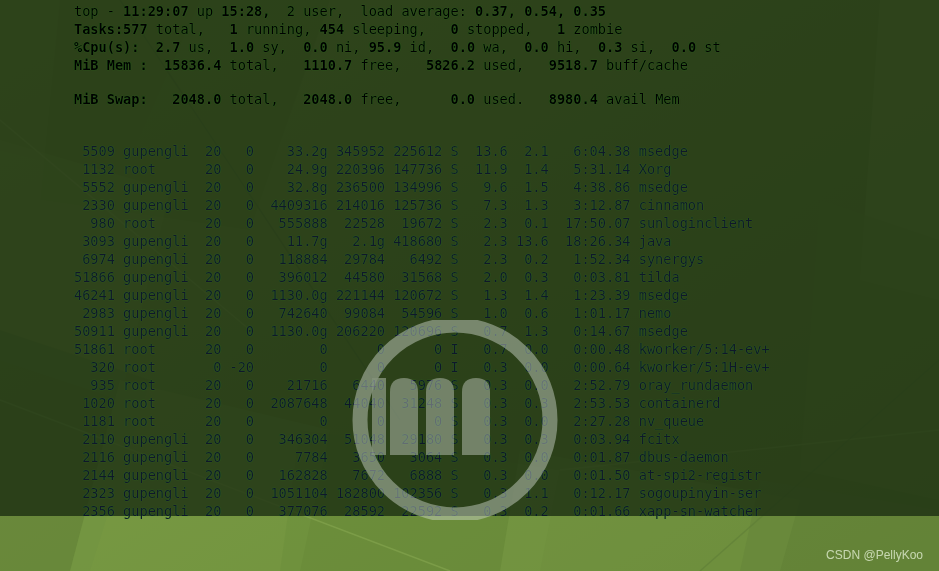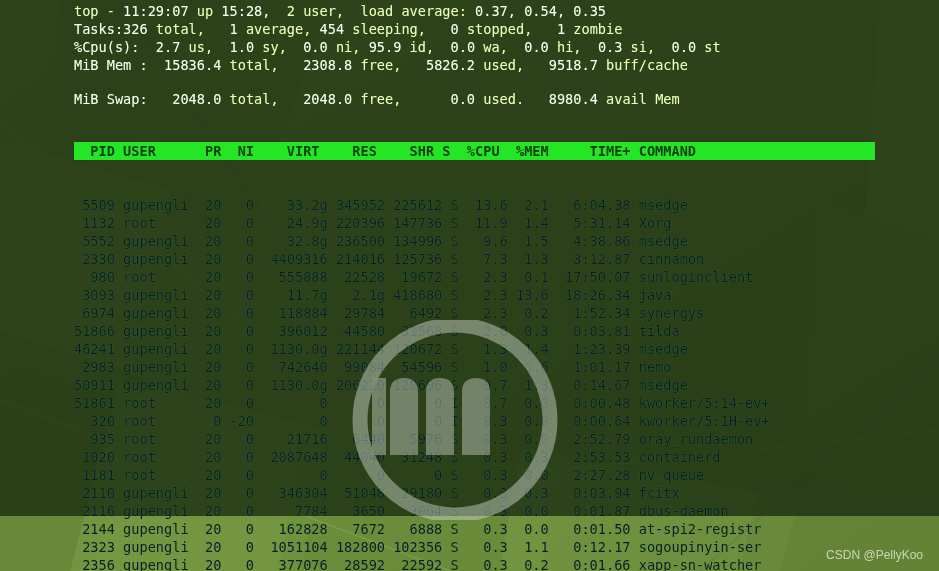--- a/index.html
+++ b/index.html
@@ -18,22 +18,22 @@
     background:rgba(28,46,18,0.80);
   }
   #term-inner{position:absolute;left:74px;top:0;width:801px;height:516px;}
 
   .hdr{
     position:absolute;left:0;top:0;width:939px;padding:2px 0 0 74px;
     box-sizing:border-box;
     color:#35c235;font-size:13.6px;line-height:18px;white-space:pre;
     z-index:3;text-shadow:0 0 1px rgba(40,220,40,.5);
   }
-  .hdr b{color:#ffffff;font-weight:normal;}
-  .hdr .lbl{color:#fef9c3;}
+  .hdr b{color:#000000;font-weight:bold;}
+  .hdr .lbl{color:#000000;}
 
   
   #table{
     position:absolute;left:74px;top:106px;width:801px;
     font-size:13.6px;line-height:18px;white-space:pre;z-index:3;
   }
   .colhead{
     background:#25e625;color:#0c3d0c;font-weight:bold;
     height:18px;line-height:18px;display:block;
   }
@@ -84,30 +84,29 @@
     <line x1="700" y1="571" x2="939" y2="360" stroke="#5c7b36" stroke-width="1.5" opacity=".5"></line>
   </svg>
 </div>
 
 <div id="terminal">
   <div id="term-inner"></div>
 </div>
 
 <div class="hdr" style="top:0px"><span class="lbl">top - </span><b>11:29:07</b><span class="lbl"> up </span><b>15:28,</b><span class="lbl">  2 user,  </span><span class="lbl">load average: </span><b>0.37, 0.54, 0.35</b></div>
 
-<div class="hdr" style="top:18px"><b>Tasks:</b><b>326</b><span class="lbl"> total,   </span><b>1</b><span class="lbl"> average, </span><b>454</b><span class="lbl"> sleeping,   </span><b>0</b><span class="lbl"> stopped,   </span><b>1</b><span class="lbl"> zombie</span></div>
+<div class="hdr" style="top:18px"><b>Tasks:</b><b>577</b><span class="lbl"> total,   </span><b>1</b><span class="lbl"> running, </span><b>454</b><span class="lbl"> sleeping,   </span><b>0</b><span class="lbl"> stopped,   </span><b>1</b><span class="lbl"> zombie</span></div>
 
 <div class="hdr" style="top:36px"><b>%Cpu(s):  </b><b>2.7</b><span class="lbl"> us,  </span><b>1.0</b><span class="lbl"> sy,  </span><b>0.0</b><span class="lbl"> ni, </span><b>95.9</b><span class="lbl"> id,  </span><b>0.0</b><span class="lbl"> wa,  </span><b>0.0</b><span class="lbl"> hi,  </span><b>0.3</b><span class="lbl"> si,  </span><b>0.0</b><span class="lbl"> st</span></div>
 
-<div class="hdr" style="top:54px"><b>MiB Mem :  </b><b>15836.4</b><span class="lbl"> total,   </span><b>2308.8</b><span class="lbl"> free,   </span><b>5826.2</b><span class="lbl"> used,   </span><b>9518.7</b><span class="lbl"> buff/cache</span></div>
+<div class="hdr" style="top:54px"><b>MiB Mem :  </b><b>15836.4</b><span class="lbl"> total,   </span><b>1110.7</b><span class="lbl"> free,   </span><b>5826.2</b><span class="lbl"> used,   </span><b>9518.7</b><span class="lbl"> buff/cache</span></div>
 
 <div class="hdr" style="top:88px"><b>MiB Swap:   </b><b>2048.0</b><span class="lbl"> total,   </span><b>2048.0</b><span class="lbl"> free,      </span><b>0.0</b><span class="lbl"> used.   </span><b>8980.4</b><span class="lbl"> avail Mem</span></div>
 
 <div id="table">
-  <div class="colhead">  PID USER      PR  NI    VIRT    RES    SHR S  %CPU  %MEM     TIME+ COMMAND</div>
   <div class="rows" id="rows"><div class="row"> 5509 gupengli  20   0    33.2g 345952 225612 S  13.6  2.1   6:04.38 msedge</div><div class="row"> 1132 root      20   0    24.9g 220396 147736 S  11.9  1.4   5:31.14 Xorg</div><div class="row"> 5552 gupengli  20   0    32.8g 236500 134996 S   9.6  1.5   4:38.86 msedge</div><div class="row"> 2330 gupengli  20   0  4409316 214016 125736 S   7.3  1.3   3:12.87 cinnamon</div><div class="row">  980 root      20   0   555888  22528  19672 S   2.3  0.1  17:50.07 sunloginclient</div><div class="row"> 3093 gupengli  20   0    11.7g   2.1g 418680 S   2.3 13.6  18:26.34 java</div><div class="row"> 6974 gupengli  20   0   118884  29784   6492 S   2.3  0.2   1:52.34 synergys</div><div class="row">51866 gupengli  20   0   396012  44580  31568 S   2.0  0.3   0:03.81 tilda</div><div class="row">46241 gupengli  20   0  1130.0g 221144 120672 S   1.3  1.4   1:23.39 msedge</div><div class="row"> 2983 gupengli  20   0   742640  99084  54596 S   1.0  0.6   1:01.17 nemo</div><div class="row">50911 gupengli  20   0  1130.0g 206220 120696 S   0.7  1.3   0:14.67 msedge</div><div class="row">51861 root      20   0        0      0      0 I   0.7  0.0   0:00.48 kworker/5:14-ev+</div><div class="row">  320 root       0 -20        0      0      0 I   0.3  0.0   0:00.64 kworker/5:1H-ev+</div><div class="row">  935 root      20   0    21716   6440   5976 S   0.3  0.0   2:52.79 oray_rundaemon</div><div class="row"> 1020 root      20   0  2087648  44040  31248 S   0.3  0.3   2:53.53 containerd</div><div class="row"> 1181 root      20   0        0      0      0 S   0.3  0.0   2:27.28 nv_queue</div><div class="row"> 2110 gupengli  20   0   346304  51048  29180 S   0.3  0.3   0:03.94 fcitx</div><div class="row"> 2116 gupengli  20   0     7784   3650   3064 S   0.3  0.0   0:01.87 dbus-daemon</div><div class="row"> 2144 gupengli  20   0   162828   7672   6888 S   0.3  0.0   0:01.50 at-spi2-registr</div><div class="row"> 2323 gupengli  20   0  1051104 182800 102356 S   0.3  1.1   0:12.17 sogoupinyin-ser</div><div class="row"> 2356 gupengli  20   0   377076  28592  22592 S   0.3  0.2   0:01.66 xapp-sn-watcher</div></div>
 </div>
 
 <div id="watermark">
   <svg width="250" height="200" viewBox="0 0 250 200" xmlns="http://www.w3.org/2000/svg">
     <g fill="none" stroke="#cfd6cd" stroke-width="15" opacity="0.85">
       <circle cx="125" cy="100" r="95"></circle>
     </g>
     <g fill="#cfd6cd" opacity="0.8">
       <path d="M60 135 L60 72 q0-14 14-14 q14 0 14 14 L88 135 Z"></path>

